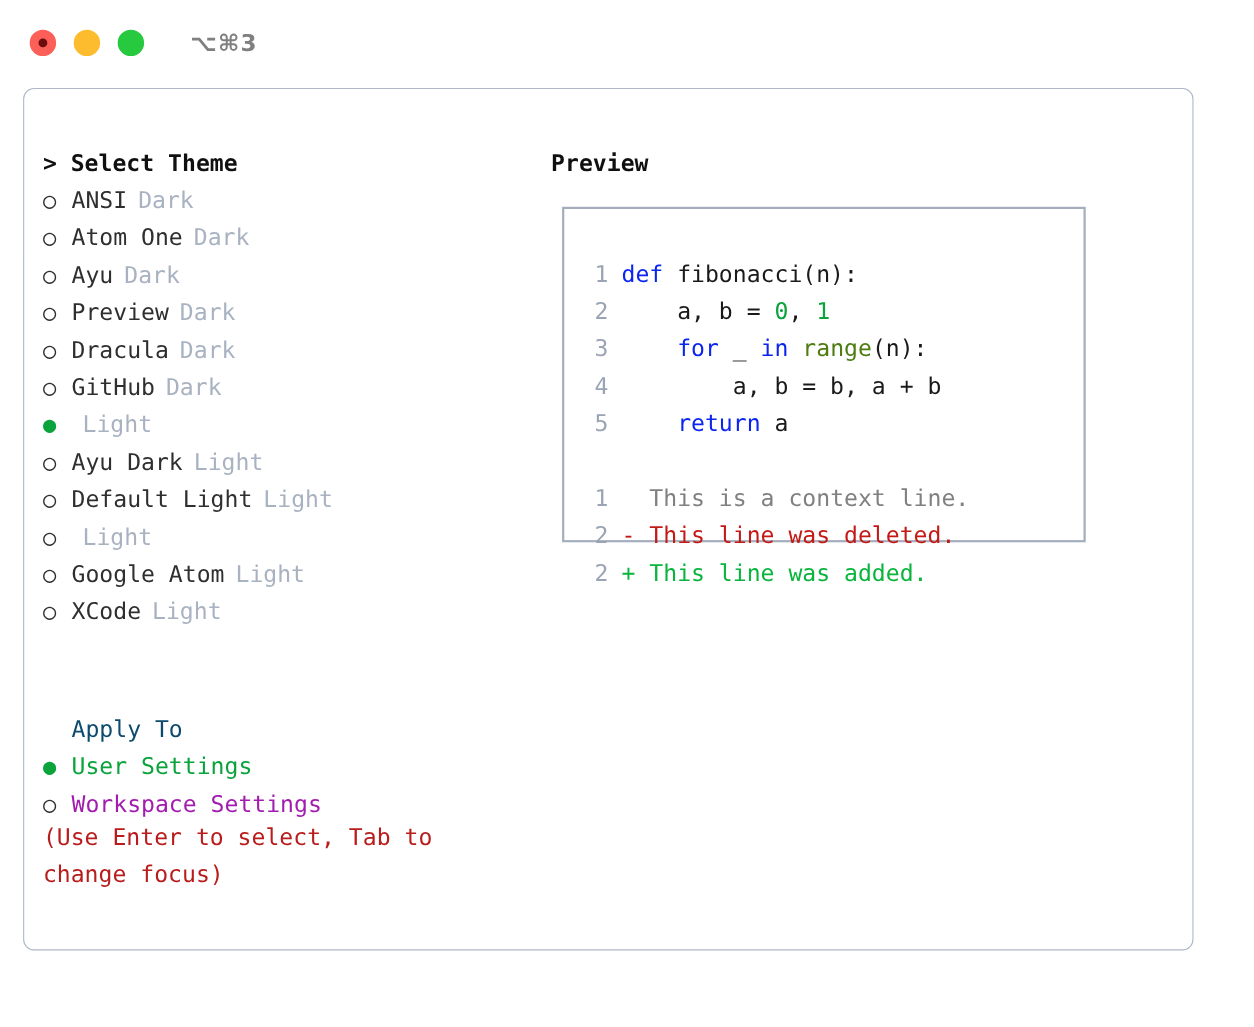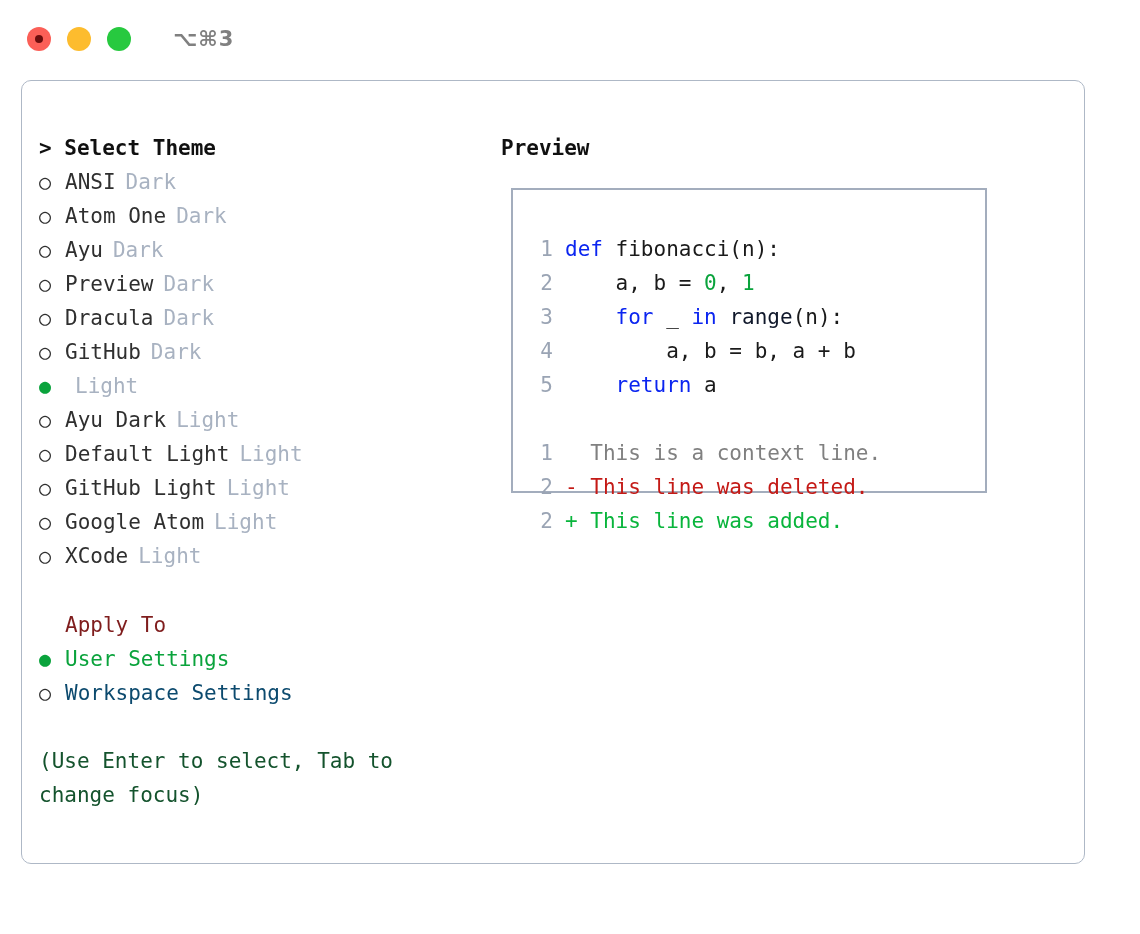--- a/index.html
+++ b/index.html
@@ -116,33 +116,34 @@
   .theme-row.selected .theme-mode { color: #a8b2c1; }
 
   
   #apply-to-section {
     position: absolute;
     left: 17px; top: 527px;
     width: 450px;
   }
   #apply-to-header {
     padding-left: 26px;
-    color: #7f1d1d;
-  }
-  .apply-row .apply-label { color: #0c4a6e; }
+    color: #0c4a6e;
+    margin-top: 38px;
+  }
+  .apply-row .apply-label { color: #a21caf; }
   .apply-row.selected .apply-label { color: #0aa33c; }
 
   
   #help-text {
     position: absolute;
     left: 17px; top: 663px;
     width: 420px;
     font-size: 21px;
     line-height: 34px;
-    color: #14532d;
+    color: #b91c1c;
   }
 
   
   #preview-column {
     position: absolute;
     left: 479px; top: 50px;
     width: 500px;
   }
   #preview-title {
     font-size: 21px;
@@ -168,21 +169,21 @@
   .code-line { display: flex; align-items: baseline; height: 34px; }
   .lineno {
     display: inline-block;
     width: 22px;
     text-align: right;
     color: #9aa4b4;
     margin-right: 12px;
     flex: 0 0 22px;
   }
   .tok-kw   { color: #0b25f0; }
-  .tok-fn   { color: #0f172a; margin-top: 11px; }
+  .tok-fn   { color: #4d7c0f; margin-top: 11px; }
   .tok-num  { color: #0aa33c; }
   .tok-plain{ color: #1a1a1a; }
   .diff-ctx { color: #808080; }
   .diff-del { color: #c41a16; }
   .diff-add { color: #09b53c; }
   .spacer-line { height: 34px; }
 </style>
 </head>
 <body>
 
@@ -207,21 +208,21 @@
         <div id="theme-list">
             <div class="row theme-row"><span class="bullet">○</span><span class="theme-name">ANSI</span><span class="theme-mode">Dark</span></div>
             <div class="row theme-row"><span class="bullet">○</span><span class="theme-name">Atom One</span><span class="theme-mode">Dark</span></div>
             <div class="row theme-row"><span class="bullet">○</span><span class="theme-name">Ayu</span><span class="theme-mode">Dark</span></div>
             <div class="row theme-row"><span class="bullet">○</span><span class="theme-name">Preview</span><span class="theme-mode">Dark</span></div>
             <div class="row theme-row"><span class="bullet">○</span><span class="theme-name">Dracula</span><span class="theme-mode">Dark</span></div>
             <div class="row theme-row"><span class="bullet">○</span><span class="theme-name">GitHub</span><span class="theme-mode">Dark</span></div>
             <div class="row theme-row selected"><span class="bullet filled">●</span><span class="theme-mode">Light</span></div>
             <div class="row theme-row"><span class="bullet">○</span><span class="theme-name">Ayu Dark</span><span class="theme-mode">Light</span></div>
             <div class="row theme-row"><span class="bullet">○</span><span class="theme-name">Default Light</span><span class="theme-mode">Light</span></div>
-            <div class="row theme-row"><span class="bullet">○</span><span class="theme-name">GitHub Light</span><span class="theme-mode">Light</span></div>
+            <div class="row theme-row"><span class="bullet">○</span><span class="theme-mode">Light</span></div>
             <div class="row theme-row"><span class="bullet">○</span><span class="theme-name">Google Atom</span><span class="theme-mode">Light</span></div>
             <div class="row theme-row"><span class="bullet">○</span><span class="theme-name">XCode</span><span class="theme-mode">Light</span></div>
           </div>
       </div>
 
       <div id="apply-to-section">
         <div class="row" id="apply-to-header">Apply To</div>
         <div id="apply-to-list">
             <div class="row apply-row selected"><span class="bullet filled">●</span><span class="apply-label">User Settings</span></div>
             <div class="row apply-row"><span class="bullet">○</span><span class="apply-label">Workspace Settings</span></div>

